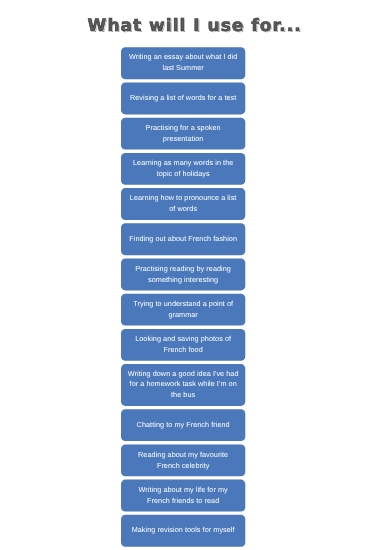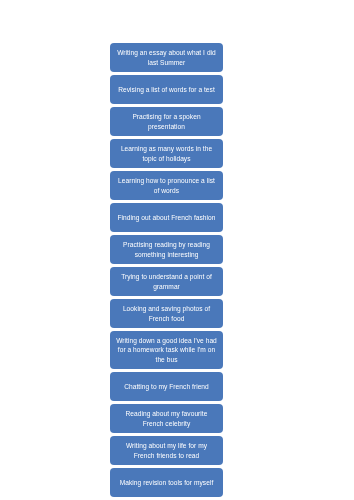--- a/index.html
+++ b/index.html
@@ -70,20 +70,21 @@
   .item-text {
     display: block;
     width: 100%;
   }
 </style>
 </head>
 <body>
 
 <div class="page">
 
+  <div class="title">What will I use for...</div>
 
   <div class="list">
 
   <div class="item lines-2">
         <span class="item-text">Writing an essay about what I did last Summer</span>
       </div>
       <div class="item lines-1">
         <span class="item-text">Revising a list of words for a test</span>
       </div>
       <div class="item lines-2">

